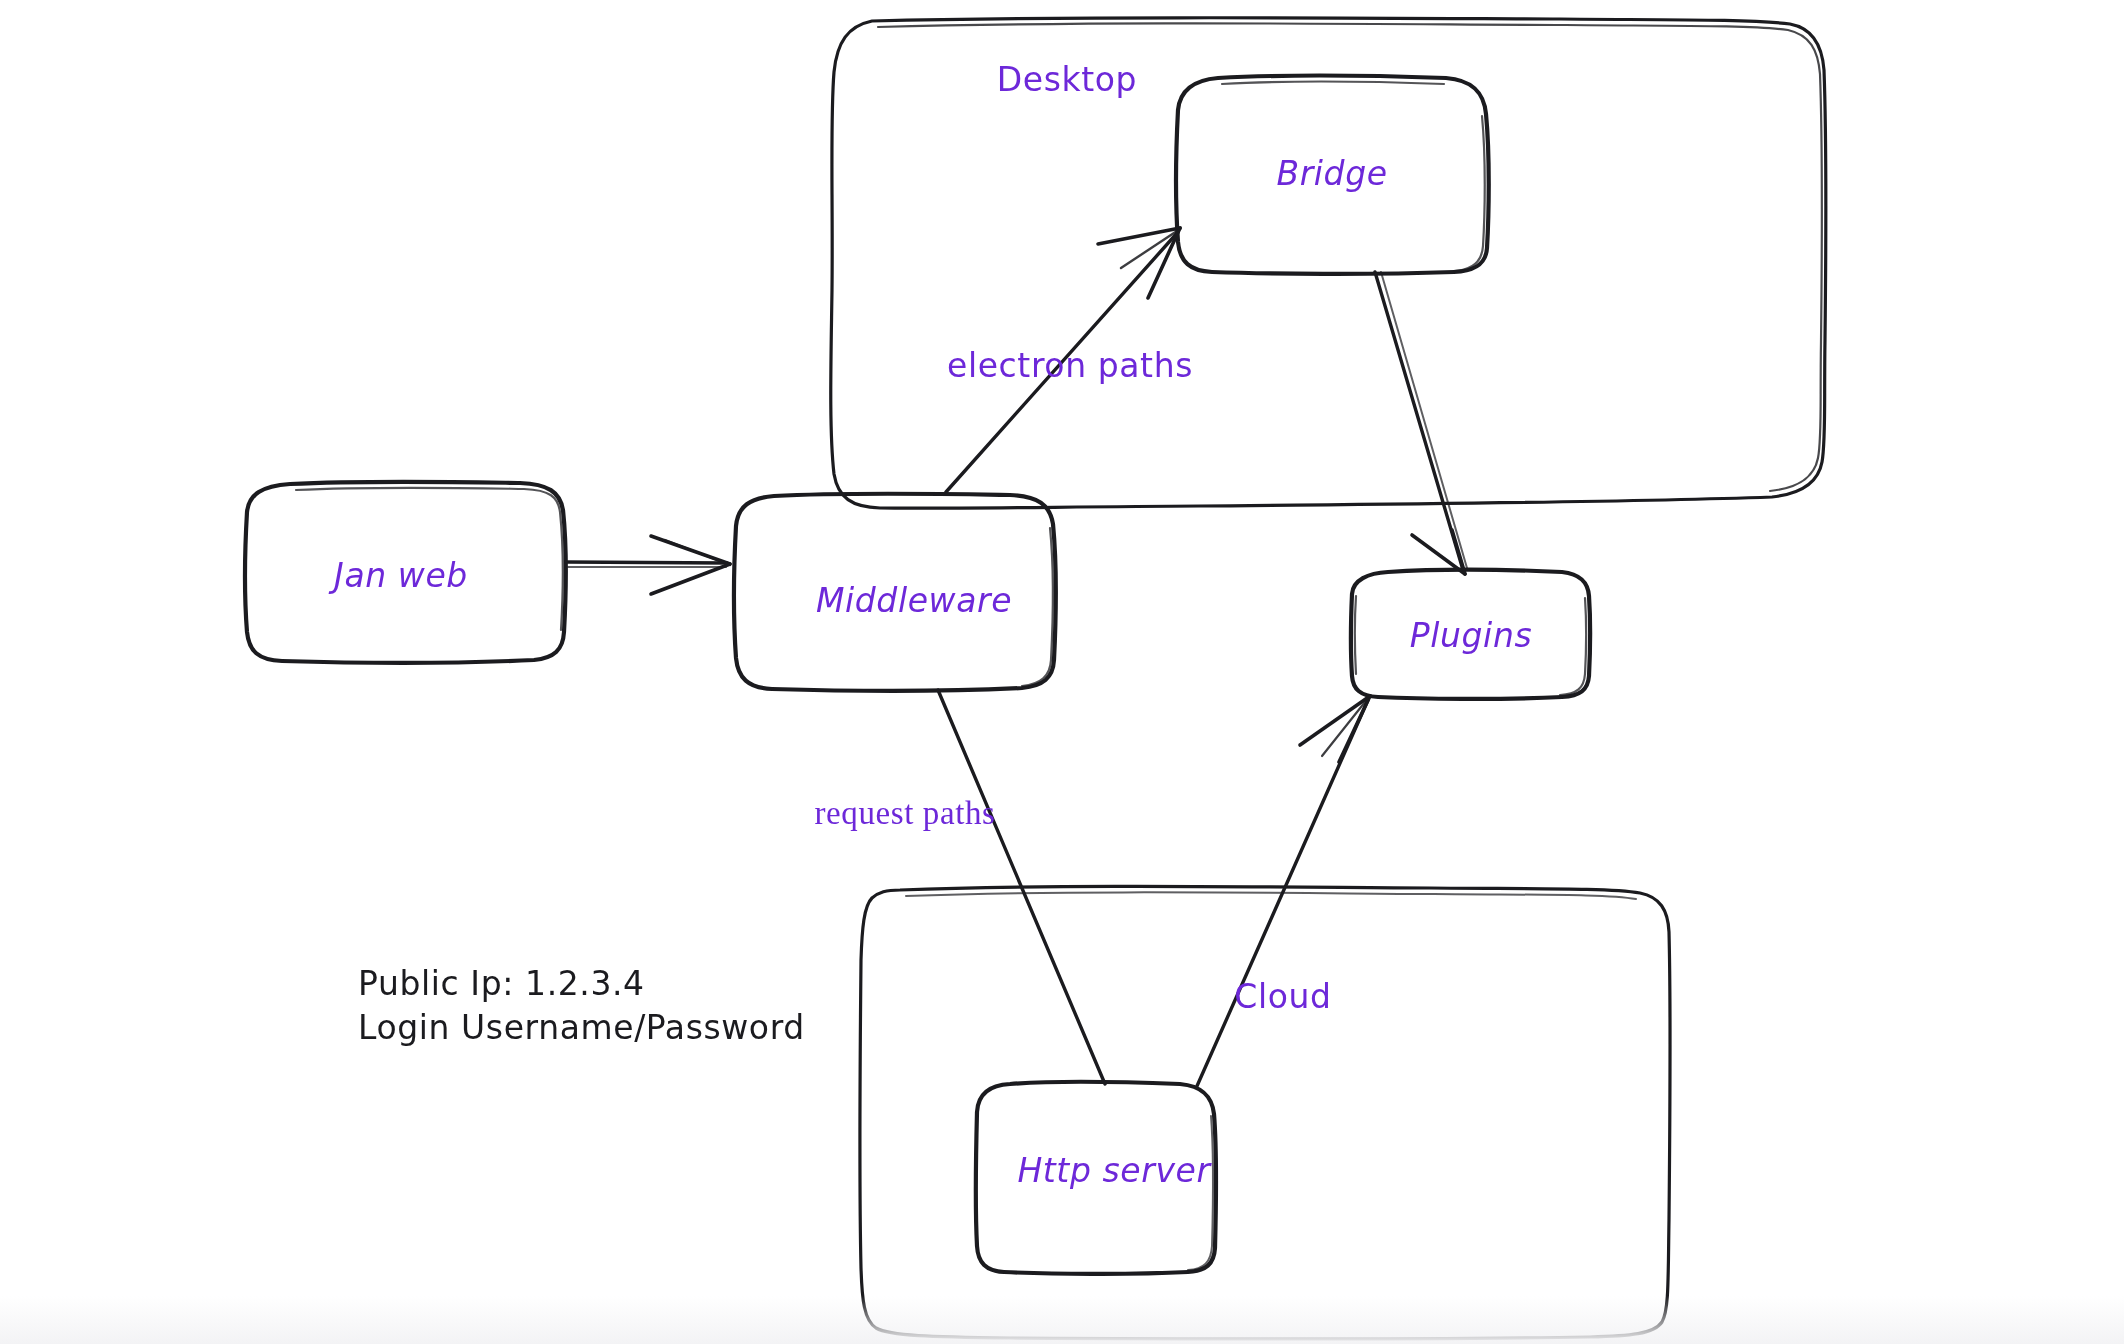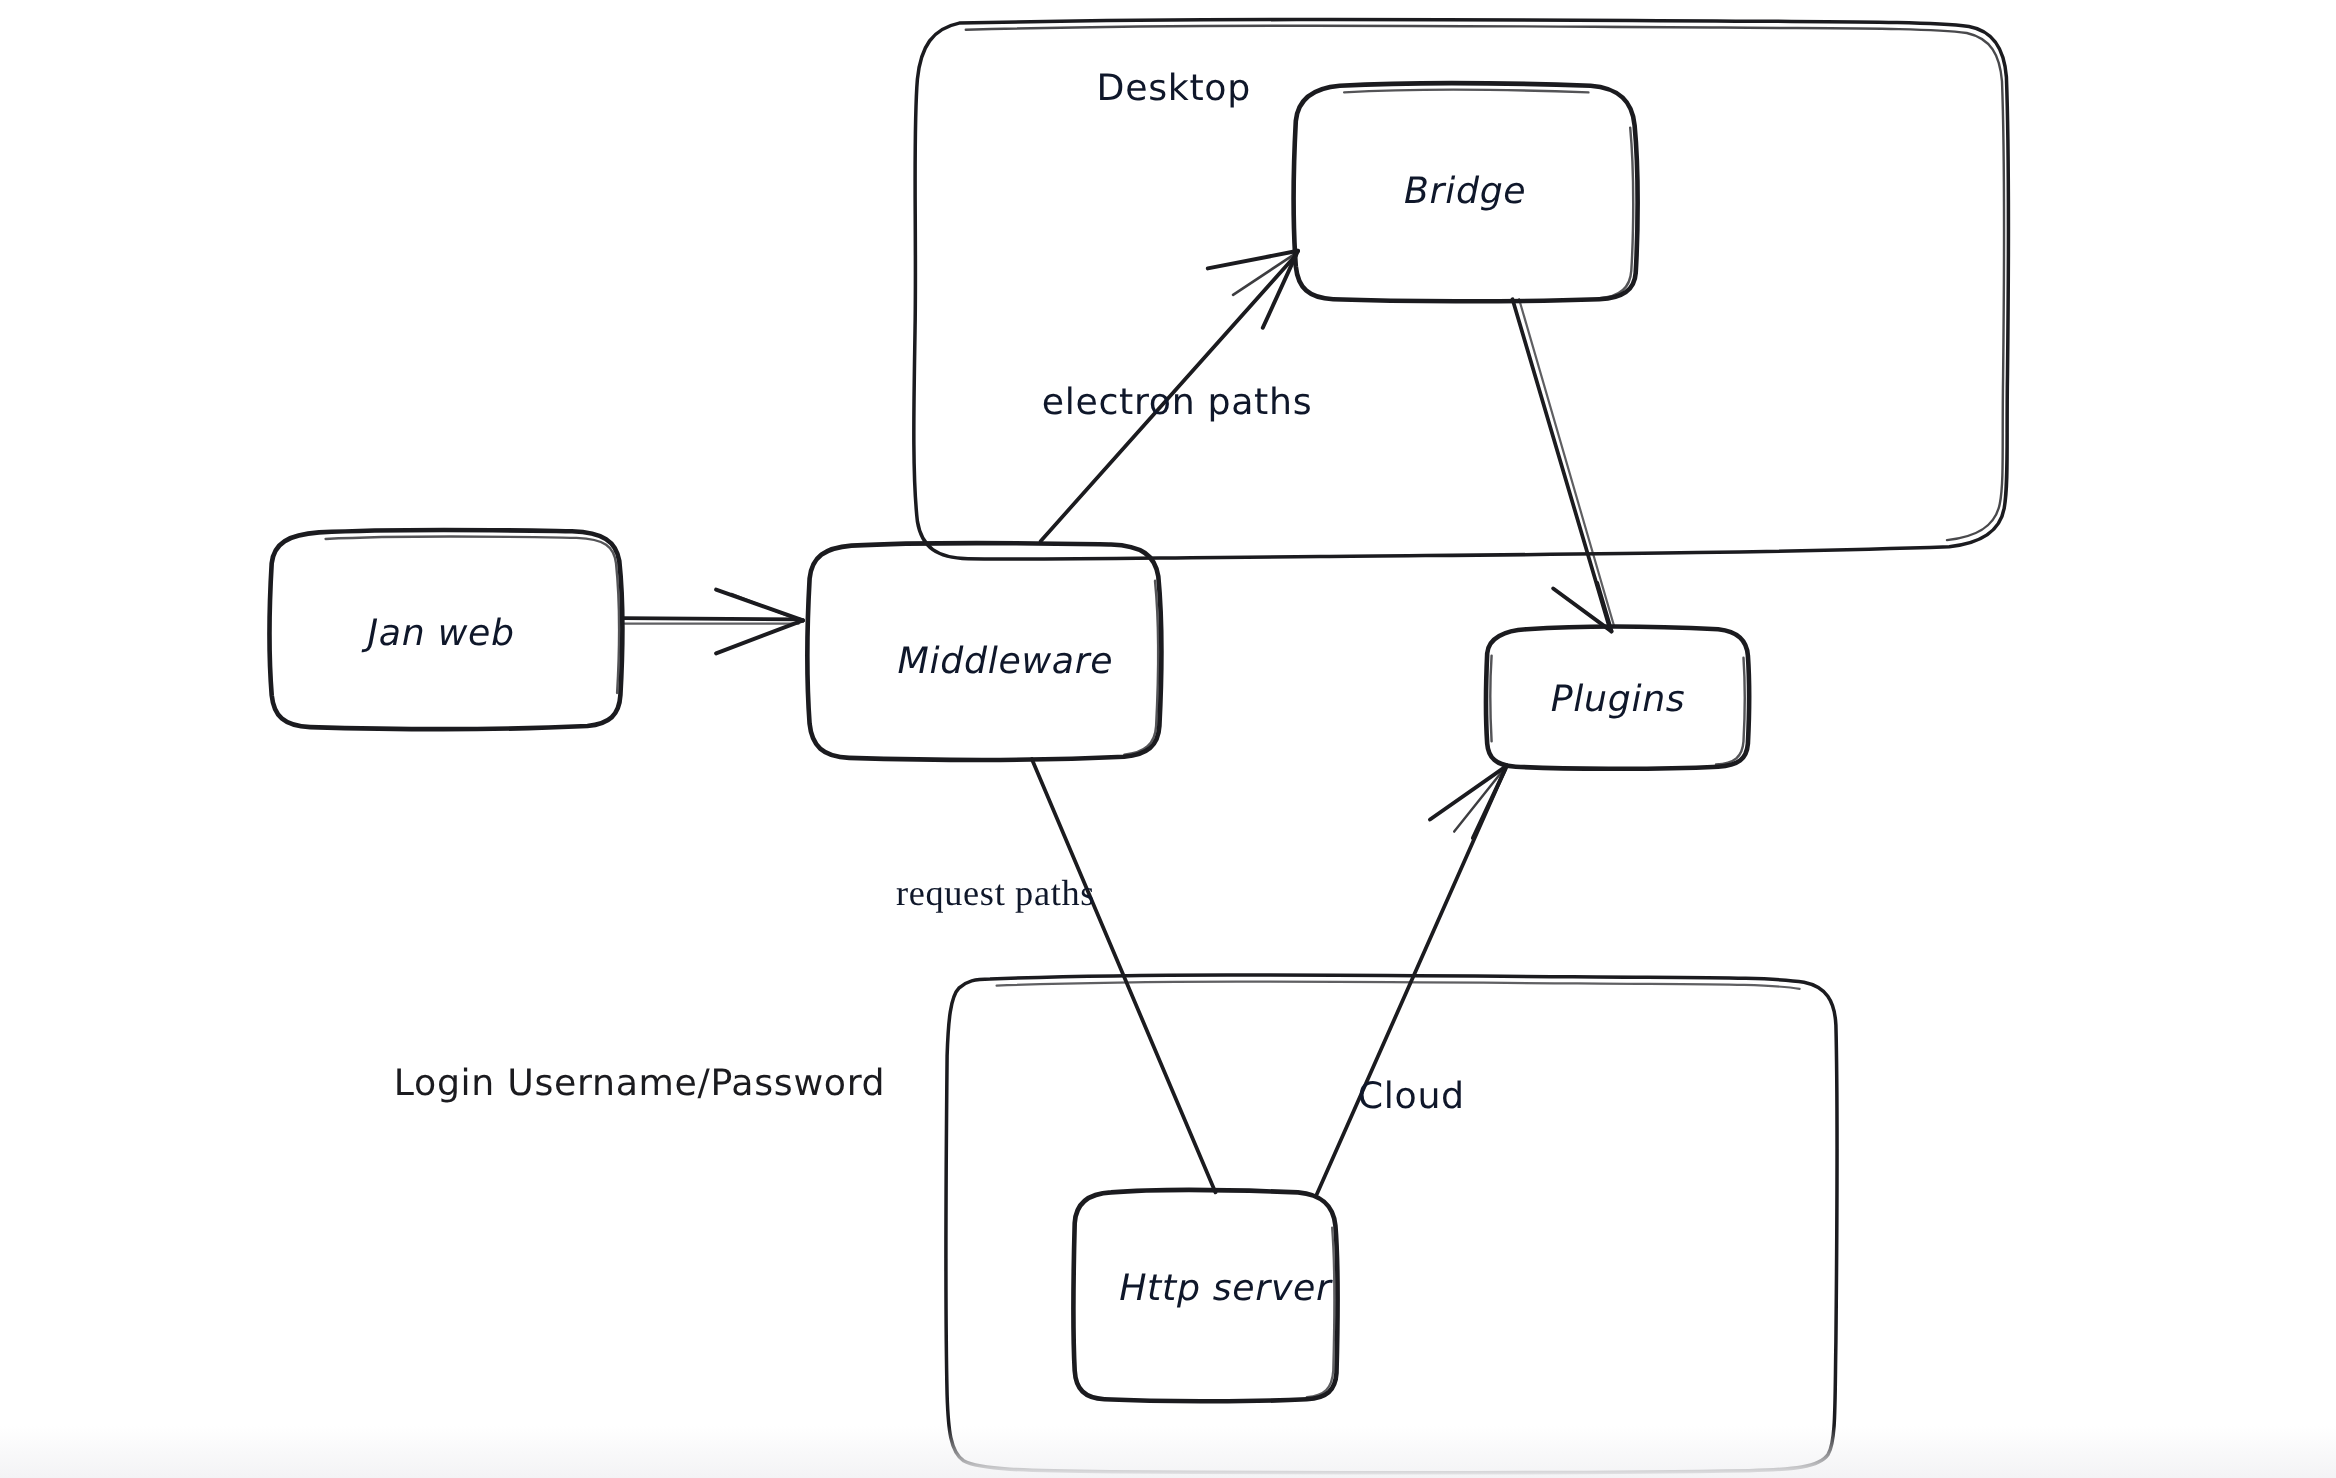--- a/index.html
+++ b/index.html
@@ -37,21 +37,21 @@
     stroke-linecap: round;
     stroke-linejoin: round;
   }
   .sk-container { stroke-width: 3.2; }
   .sk-node { stroke-width: 4.2; }
   .sk-edge { stroke-width: 3.4; }
   .sk-arrowhead { stroke-width: 3.6; }
 
   .sk-label {
     position: absolute;
-    color: #0f172a;
+    color: #6d28d9;
     font-family: "DejaVu Sans", sans-serif;
     white-space: nowrap;
     transform: translate(-50%, -50%);
     letter-spacing: 0.6px;
   }
   .node-label { font-size: 33px; font-style: italic; }
   .group-label { font-size: 33px; }
   .edge-label { font-size: 33px; }
   .note-block {
     position: absolute;
@@ -184,18 +184,19 @@
 
   <div class="sk-label node-label" style="left:1114px; top:1170px;">Http server</div>
 
   <div class="sk-label edge-label" style="left:1070px; top:365px;">electron paths</div>
 
   <div class="sk-label edge-label" style="left:905px; top:813px;font-family:Liberation Serif, serif;">request paths</div>
 
   <div class="sk-label edge-label" style="left:1283px; top:968px;margin-top:28px;">Cloud</div>
 
   <div class="note-block" style="left:358px; top:962px;">
+    <span class="note-line">Public Ip: 1.2.3.4</span>
     <span class="note-line">Login Username/Password</span>
   </div>
 
   <div id="bottom-fade"></div>
 
 </div>
 
 </body></html>

